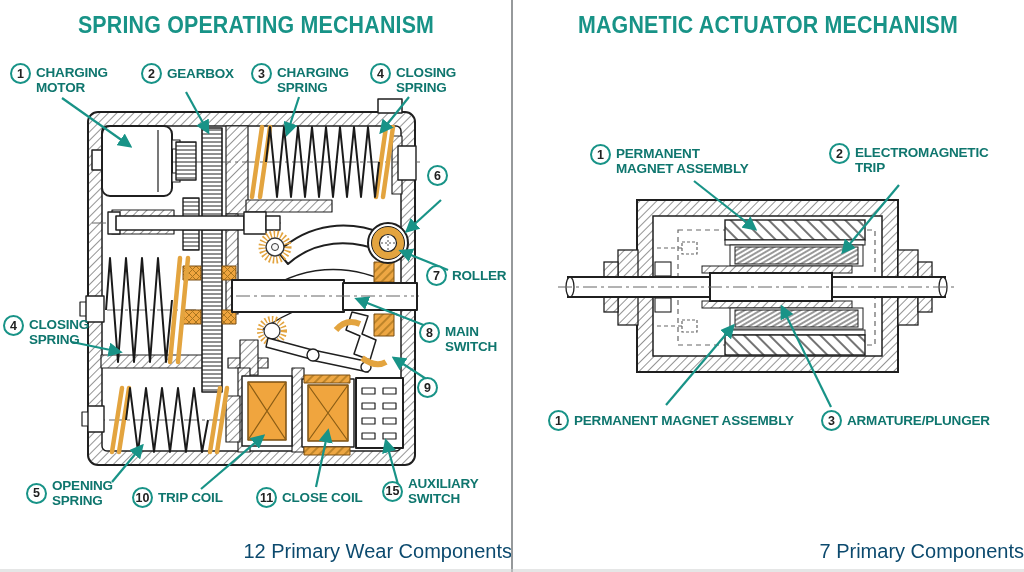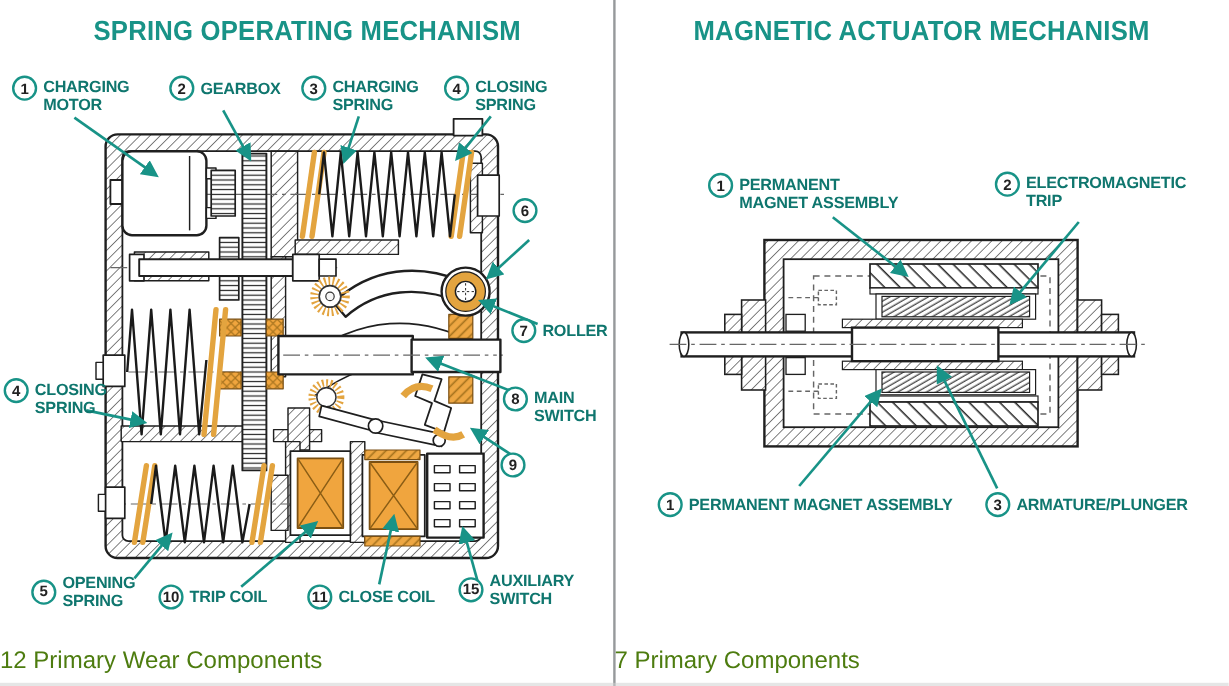--- a/index.html
+++ b/index.html
@@ -3,22 +3,22 @@
 <meta charset="utf-8">
 <style>
   html,body{margin:0;padding:0;background:#ffffff;}
   #stage{position:relative;width:1024px;height:572px;background:#ffffff;overflow:hidden;
          font-family:Liberation Sans, sans-serif;padding-left:31px;}
   .panel-title{position:absolute;top:12px;width:512px;text-align:center;
          font-size:23px;font-weight:700;color:#189387;letter-spacing:.2px;
          transform:scaleX(.93);}
   .panel-title.left{left:0;}
   .panel-title.right{left:512px;}
-  .caption{position:absolute;top:540px;width:512px;text-align:left;
-         font-size:20px;color:#4d7c0f;font-weight:400;}
+  .caption{position:absolute;top:540px;width:512px;text-align:right;
+         font-size:20px;color:#0c4a6e;font-weight:400;}
   .caption.left{left:0;}
   .caption.right{left:512px;}
   .divider{position:absolute;left:511px;top:0;width:2px;height:572px;background:#96999b;}
   .bottom-bar{position:absolute;left:0;bottom:0;width:1024px;height:3px;background:#cfd2d2;opacity:.55;}
   .callout{position:absolute;display:flex;gap:5px;align-items:flex-start;}
   .callout.one,.callout.mid{align-items:center;}
   .num{flex:0 0 auto;width:21px;height:21px;border:2px solid #189387;border-radius:50%;
        background:#fff;color:#222;font-size:12.5px;font-weight:700;
        display:flex;align-items:center;justify-content:center;box-sizing:border-box;}
   .lbl{font-size:13.5px;font-weight:700;color:#0f766e;line-height:15px;

